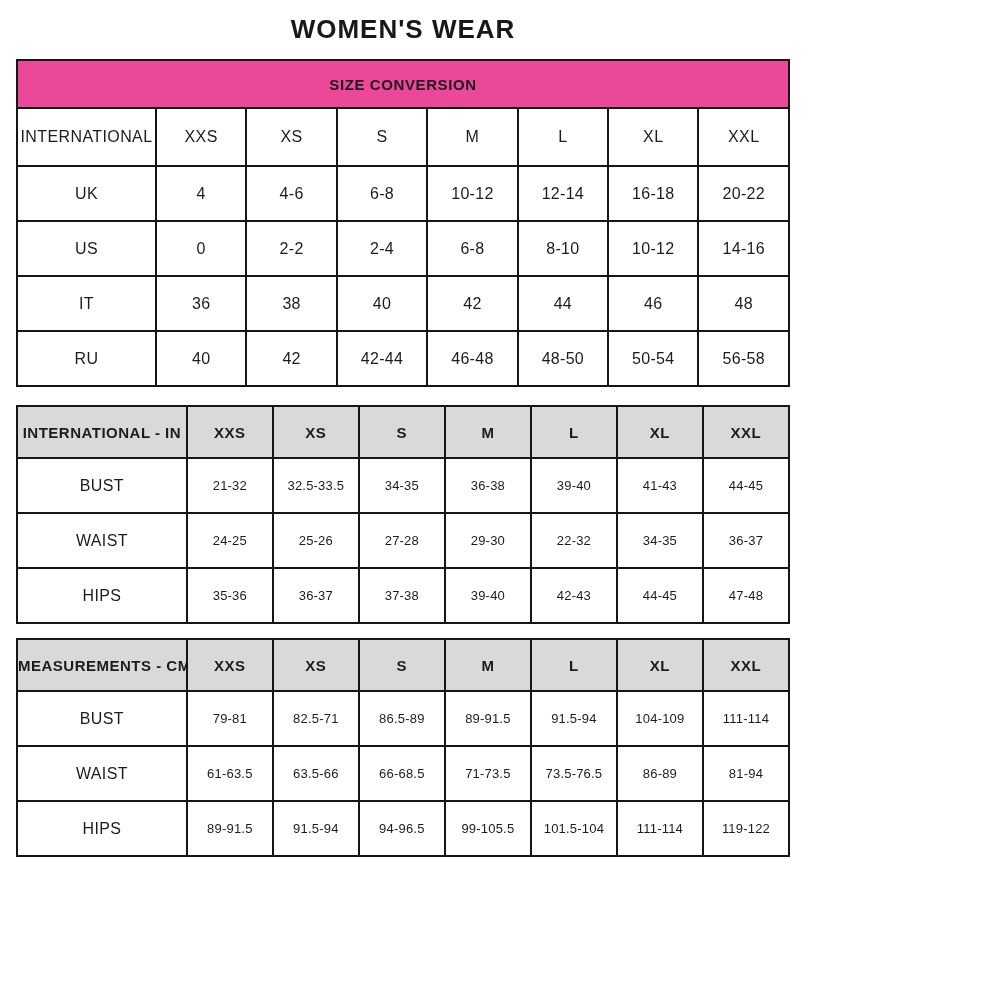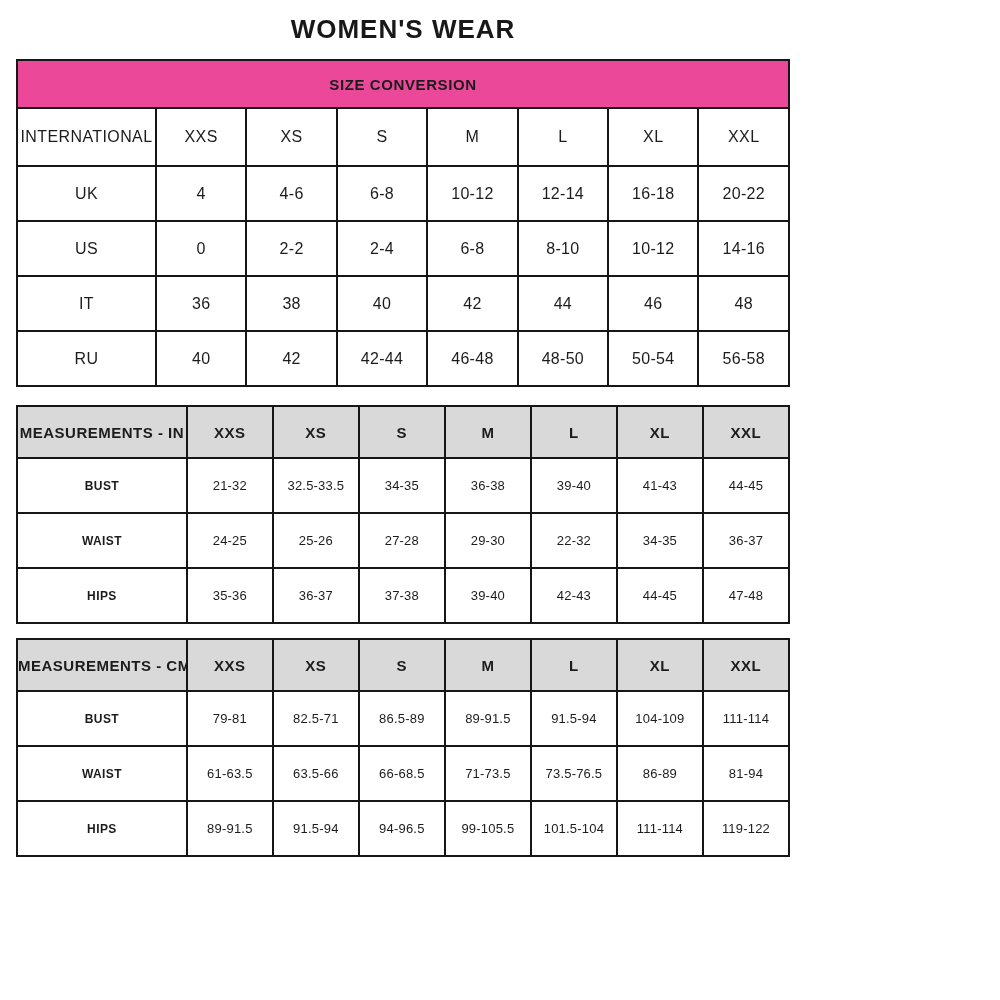--- a/index.html
+++ b/index.html
@@ -63,22 +63,22 @@
   .t-meas { margin-top: 10px; }
   .t-meas .head-row th {
     height: 50px;
     background: #d9d9d9;
     font-weight: bold;
     font-size: 15px;
     letter-spacing: 0.5px;
   }
   .t-meas tbody th {
     height: 53px;
-    font-weight: bold;
-    font-size: 12px;
+    font-weight: normal;
+    font-size: 16px;
     letter-spacing: 0.4px;
   }
   .t-meas tbody td {
     height: 53px;
     font-weight: normal;
     font-size: 13px;
     letter-spacing: 0.2px;
   }
   .gap { height: 8px; }
   .gap-lg { height: 4px; }
@@ -168,21 +168,21 @@
         <col>
         <col>
         <col>
         <col>
         <col>
         <col>
         <col>
       </colgroup>
       <thead>
         <tr class="head-row">
-          <th>MEASUREMENTS - IN</th>
+          <th>INTERNATIONAL - IN</th>
           <th>XXS</th>
           <th>XS</th>
           <th>S</th>
           <th>M</th>
           <th>L</th>
           <th>XL</th>
           <th>XXL</th>
         </tr>
       </thead>
       <tbody>

